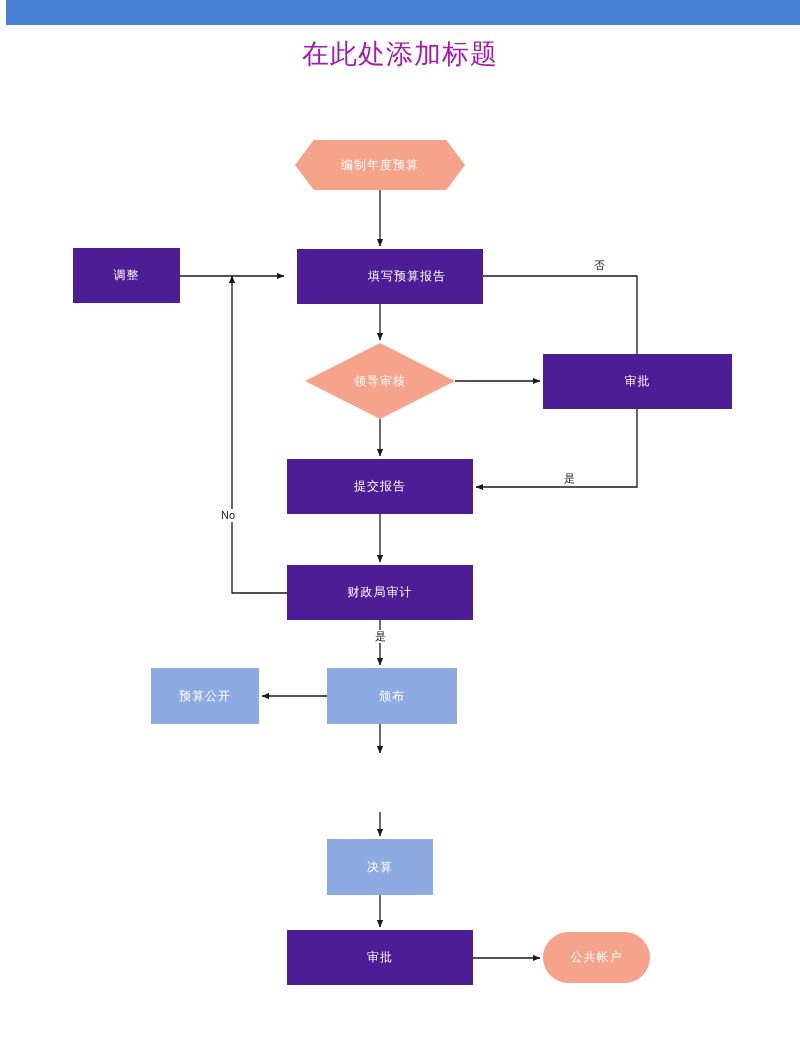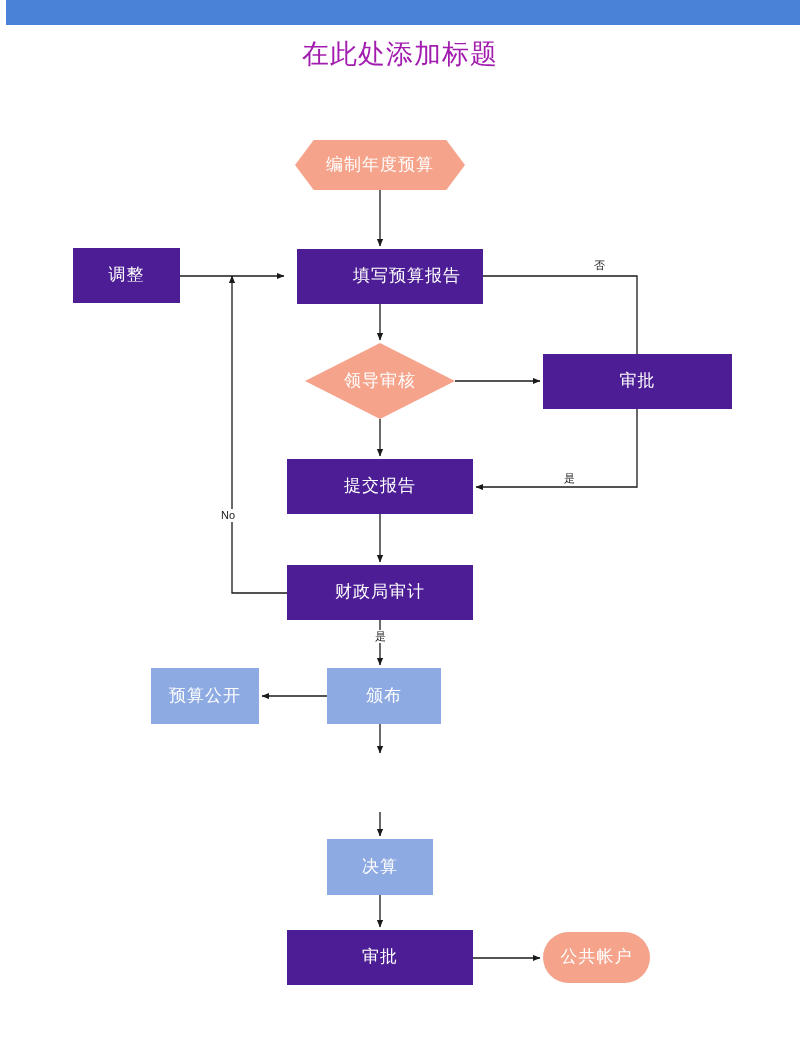--- a/index.html
+++ b/index.html
@@ -40,21 +40,21 @@
     line-height: 34px;
   }
   
   .node {
     position: absolute;
     box-sizing: border-box;
     display: flex;
     align-items: center;
     justify-content: center;
     color: #ffffff;
-    font-size: 17px;
+    font-size: 12px;
     letter-spacing: 1px;
     line-height: 1.2;
     text-align: center;
     user-select: none;
   }
   .node.rect        { background: #4c1d95; }
   .node.rect-light  { background: #8eaae2; }
   .node.stadium     { background: #f5a38b; border-radius: 999px; }
   .node.hexagon     {
     background: #f5a38b;
@@ -146,21 +146,21 @@
   <div class="node diamond" style="left:305px; top:343px; width:150px; height:76px;">领导审核</div>
 
   <div class="node rect" style="left:543px; top:354px; width:189px; height:55px;">审批</div>
 
   <div class="node rect" style="left:287px; top:459px; width:186px; height:55px;">提交报告</div>
 
   <div class="node rect-light" style="left:151px; top:668px; width:108px; height:56px;">预算公开</div>
 
   <div class="node rect" style="left:287px; top:565px; width:186px; height:55px;">财政局审计</div>
 
-  <div class="node rect-light" style="left:327px; top:668px; width:114px; height:56px;">颁布</div>
+  <div class="node rect-light" style="left:327px; top:668px; width:130px; height:56px;">颁布</div>
 
 
   <div class="node rect-light" style="left:327px; top:839px; width:106px; height:56px;">决算</div>
 
   <div class="node rect" style="left:287px; top:930px; width:186px; height:55px;">审批</div>
 
   <div class="node stadium" style="left:543px; top:932px; width:107px; height:51px;">公共帐户</div>
 
 </div>
 

